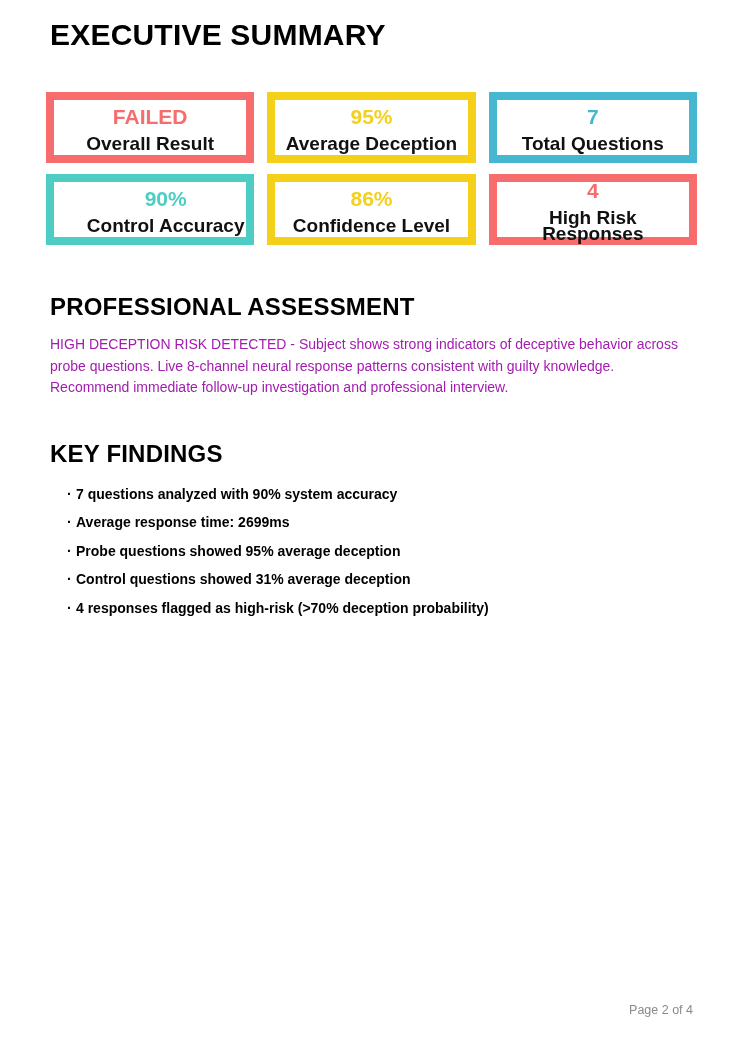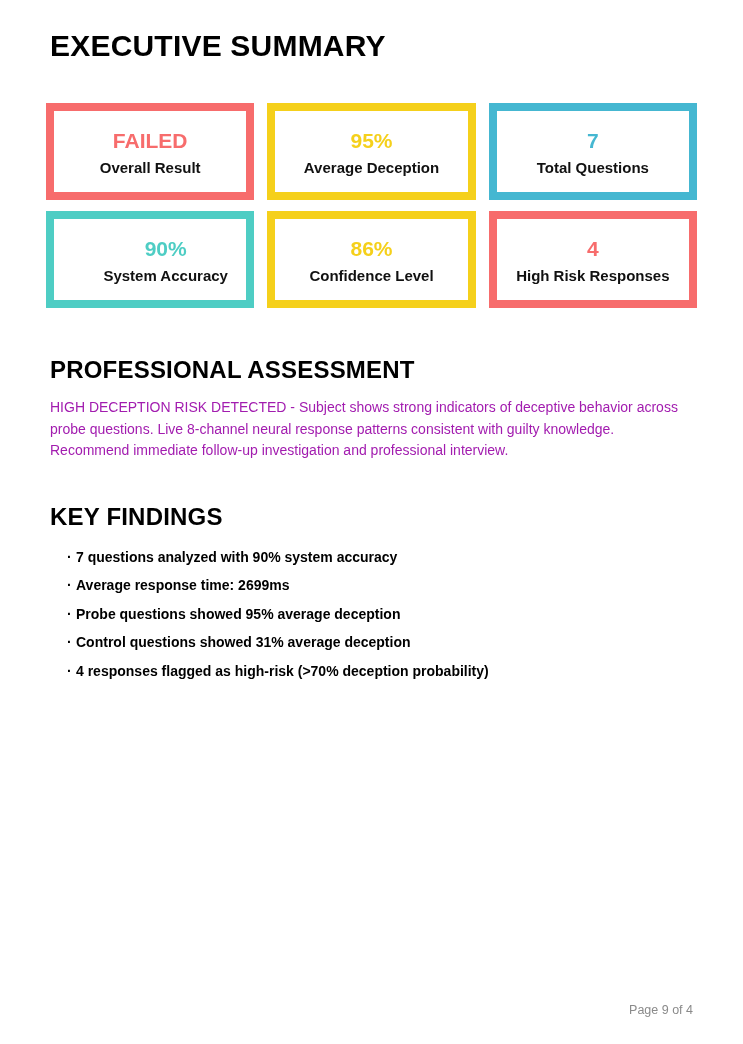--- a/index.html
+++ b/index.html
@@ -9,54 +9,54 @@
     background: #ffffff;
     font-family: "Liberation Sans", sans-serif;
     position: relative;
     overflow: hidden;
     color: #111;
   }
   .page { padding: 0 50px; }
 
   .doc-title {
     margin: 0;
-    padding-top: 28px;
+    padding-top: 17px;
     font-size: 30px;
     line-height: 36px;
     font-weight: bold;
     color: #000;
     letter-spacing: 0.2px;
   }
 
   .cards-grid {
     margin: 39px -4px 0 -4px;
     display: grid;
     grid-template-columns: repeat(3, 1fr);
     column-gap: 13px;
     row-gap: 11px;
   }
   .stat-card {
     box-sizing: border-box;
-    height: 97px;
+    height: 71px;
     border: 8px solid #ccc;
     background: #fff;
     display: flex;
     flex-direction: column;
     align-items: center;
     justify-content: center;
     text-align: center;
   }
   .stat-value {
     font-size: 21px;
     font-weight: bold;
     line-height: 25px;
   }
   .stat-label {
     margin-top: 7px;
-    font-size: 15px;
+    font-size: 19px;
     font-weight: bold;
     color: #111;
     line-height: 16px;
   }
 
   .section-heading {
     margin: 0;
     font-size: 24px;
     line-height: 24px;
     font-weight: bold;
@@ -116,21 +116,21 @@
     <div class="stat-card" style="border-color: rgb(245, 208, 27);">
       <div class="stat-value" style="color: rgb(245, 208, 27);">95%</div>
       <div class="stat-label">Average Deception</div>
     </div>
     <div class="stat-card" style="border-color: rgb(69, 183, 209);">
       <div class="stat-value" style="color: rgb(69, 183, 209);">7</div>
       <div class="stat-label">Total Questions</div>
     </div>
     <div class="stat-card" style="border-color: rgb(78, 205, 196); padding-left: 31px;">
       <div class="stat-value" style="color: rgb(78, 205, 196);">90%</div>
-      <div class="stat-label">System Accuracy</div>
+      <div class="stat-label">Control Accuracy</div>
     </div>
     <div class="stat-card" style="border-color: rgb(245, 208, 27);">
       <div class="stat-value" style="color: rgb(245, 208, 27);">86%</div>
       <div class="stat-label">Confidence Level</div>
     </div>
     <div class="stat-card" style="border-color: rgb(247, 108, 108);">
       <div class="stat-value" style="color: rgb(247, 108, 108);">4</div>
       <div class="stat-label">High Risk Responses</div>
     </div>
   </div>
@@ -159,13 +159,13 @@
       <span>Control questions showed 31% average deception</span>
     </li>
     <li>
       <span class="bullet-dot">·</span>
       <span>4 responses flagged as high-risk (&gt;70% deception probability)</span>
     </li>
   </ul>
 
 </div>
 
-<div class="page-footer">Page 9 of 4</div>
+<div class="page-footer">Page 2 of 4</div>
 
 </body></html>

